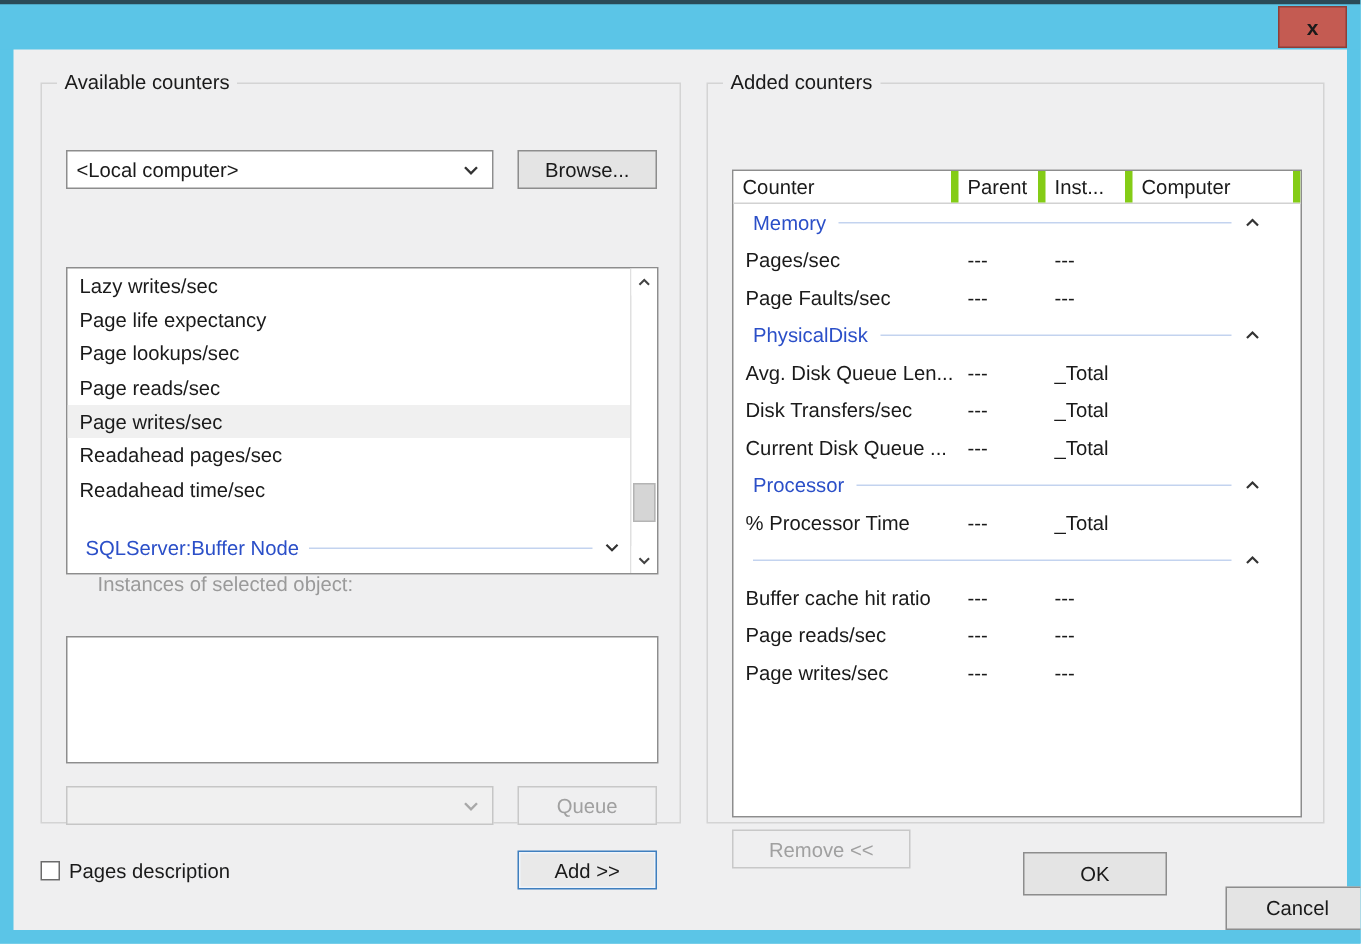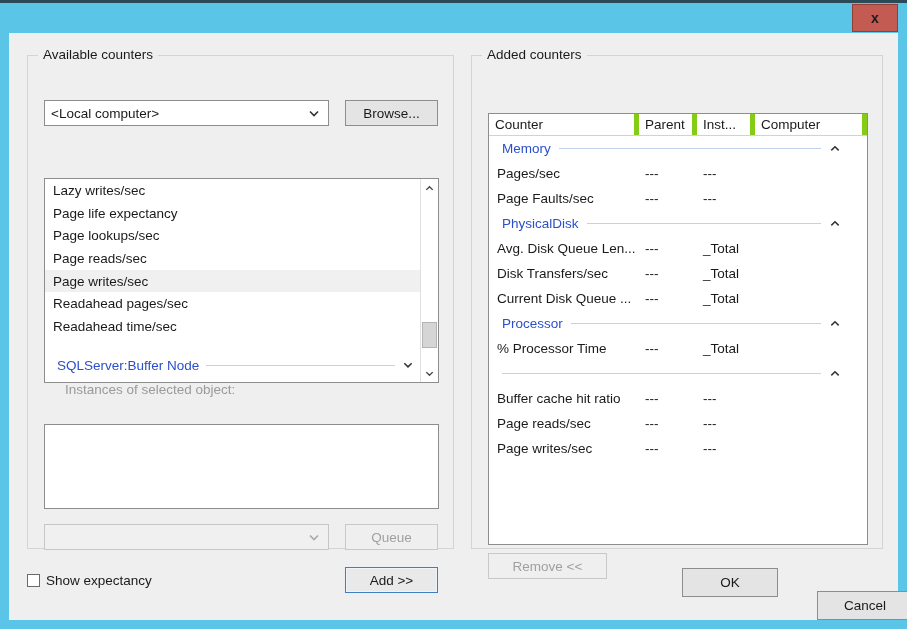--- a/index.html
+++ b/index.html
@@ -500,20 +500,20 @@
               <div class="c-comp"></div>
             </div>
           </div>
       </div>
 
       <div class="btn disabled" style="left:16px; top:497px; width:119px; height:26px;">Remove &lt;&lt;</div>
     </div>
 
     <div class="checkbox-row">
       <span class="cb-box"></span>
-      <span>Show expectancy</span>
+      <span>Pages description</span>
     </div>
 
     <div class="btn plain" style="left:673px; top:535px; width:96px; height:29px;">OK</div>
     <div class="btn plain" style="left:781px; top:558px; width:96px; height:29px;margin-left:27px;">Cancel</div>
 
   </div>
 </div>
 
 </body></html>

